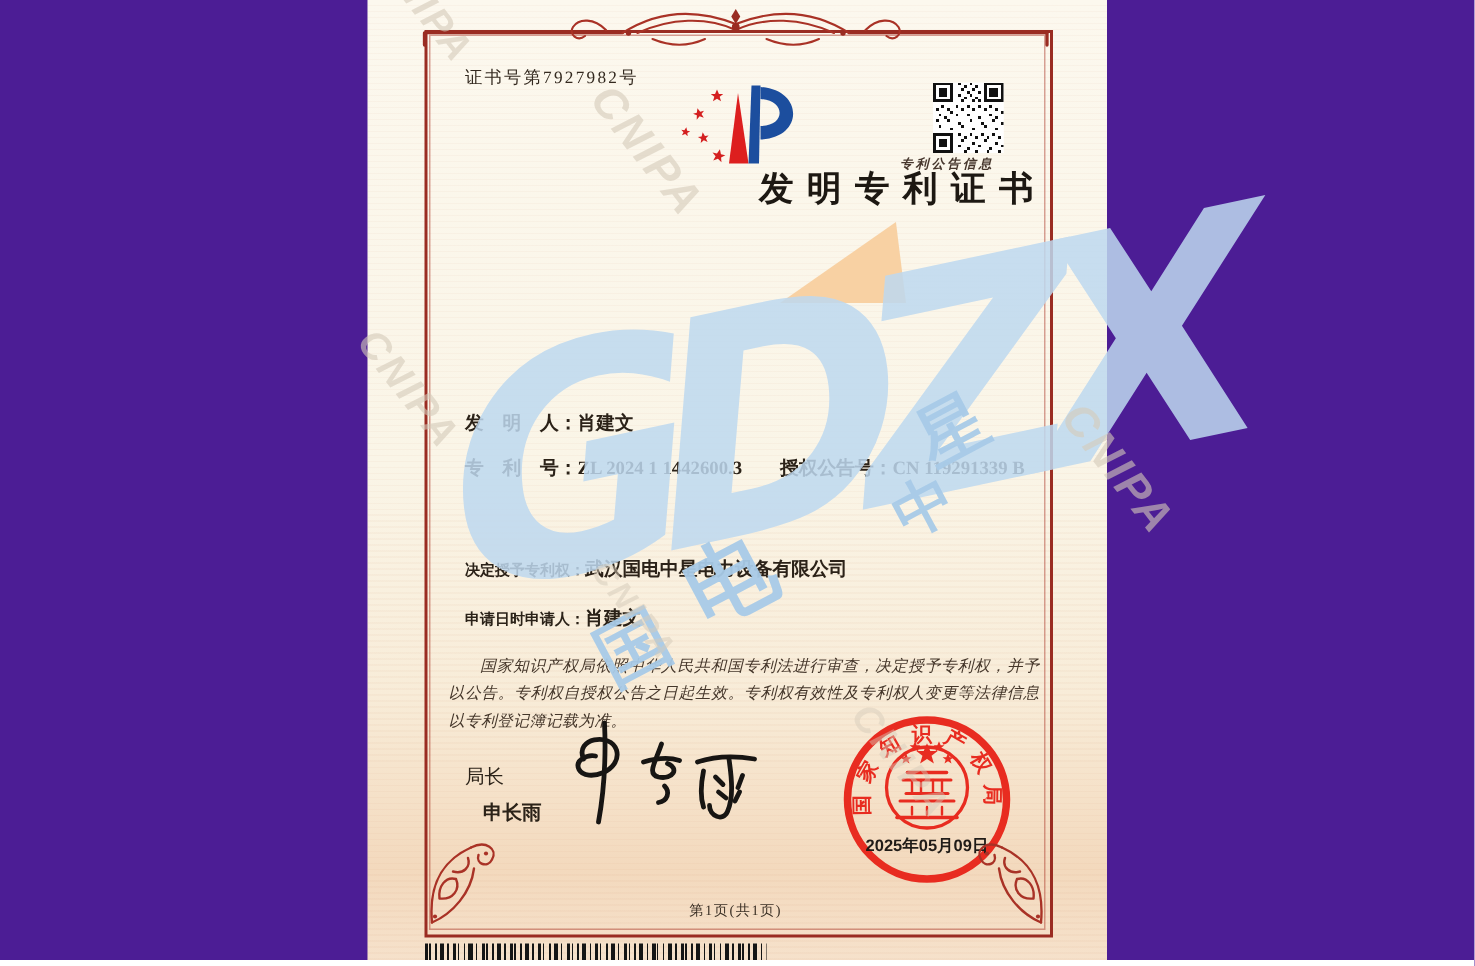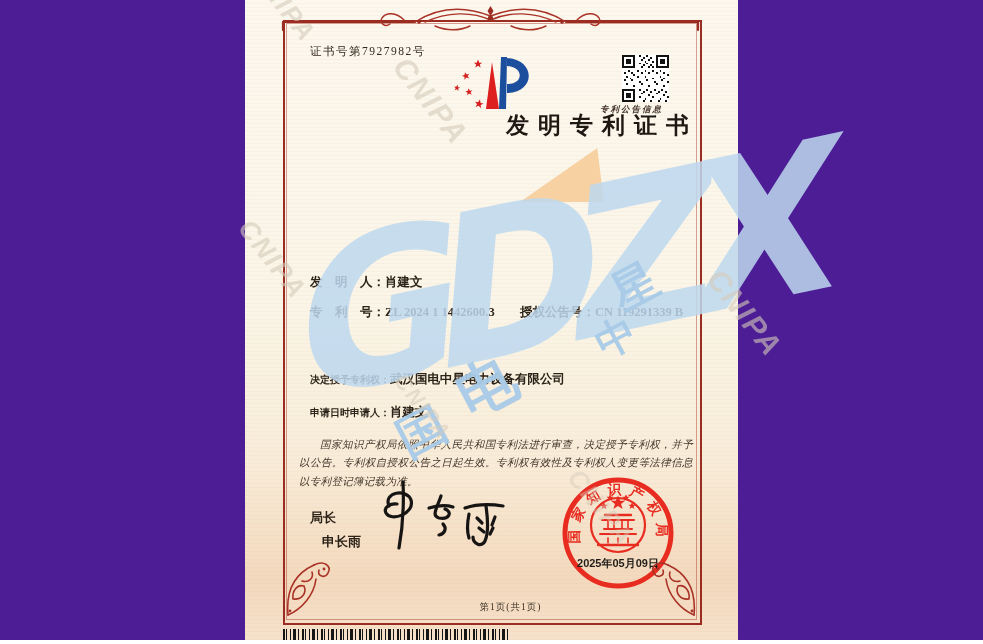--- a/index.html
+++ b/index.html
@@ -44,26 +44,26 @@
   .logo{position:absolute;left:203px;top:55px;width:92px;height:58px;}
 
   .row{position:absolute;left:65px;font-size:12.5px;font-weight:600;white-space:nowrap;}
   .row .lab{color:#2b2218;}
   .row .val{color:#2b2218;}
   .row .pair2{position:absolute;left:210px;top:0;}
   .row.small .lab{font-size:10px;}
 
   .statement{position:absolute;left:54px;top:436px;width:394px;font-size:10.5px;font-style:italic;
          line-height:1.75;text-indent:2em;text-align:justify;letter-spacing:.3px;color:#44362a;}
-  .signer-title{position:absolute;left:65px;top:509px;font-size:13px;font-weight:bold;}
+  .signer-title{position:absolute;left:65px;top:509px;font-size:13px;font-weight:normal;}
   .signer-name{position:absolute;left:53px;top:533px;font-size:13px;font-weight:bold;margin-left:24px;}
   .signature{position:absolute;left:128px;top:478px;width:150px;height:80px;}
   .seal{position:absolute;left:312px;top:472px;width:122px;height:122px;z-index:4;opacity:.96;}
   .footer{position:absolute;left:38px;top:601px;width:415px;text-align:center;font-size:9.5px;
-          letter-spacing:1px;color:#3a2f24;padding-left:20px;}
+          letter-spacing:1px;color:#3a2f24;}
   .barcode{position:absolute;left:38px;top:629px;width:228px;height:13px;z-index:2;
       background:repeating-linear-gradient(90deg,
         #151515 0 2px, rgba(0,0,0,0) 2px 3px,
         #151515 3px 4px, rgba(0,0,0,0) 4px 7px,
         #151515 7px 8px, rgba(0,0,0,0) 8px 10px,
         #151515 10px 13px, rgba(0,0,0,0) 13px 15px,
         #151515 15px 16px, rgba(0,0,0,0) 16px 19px);}
 </style>
 </head>
 <body>

